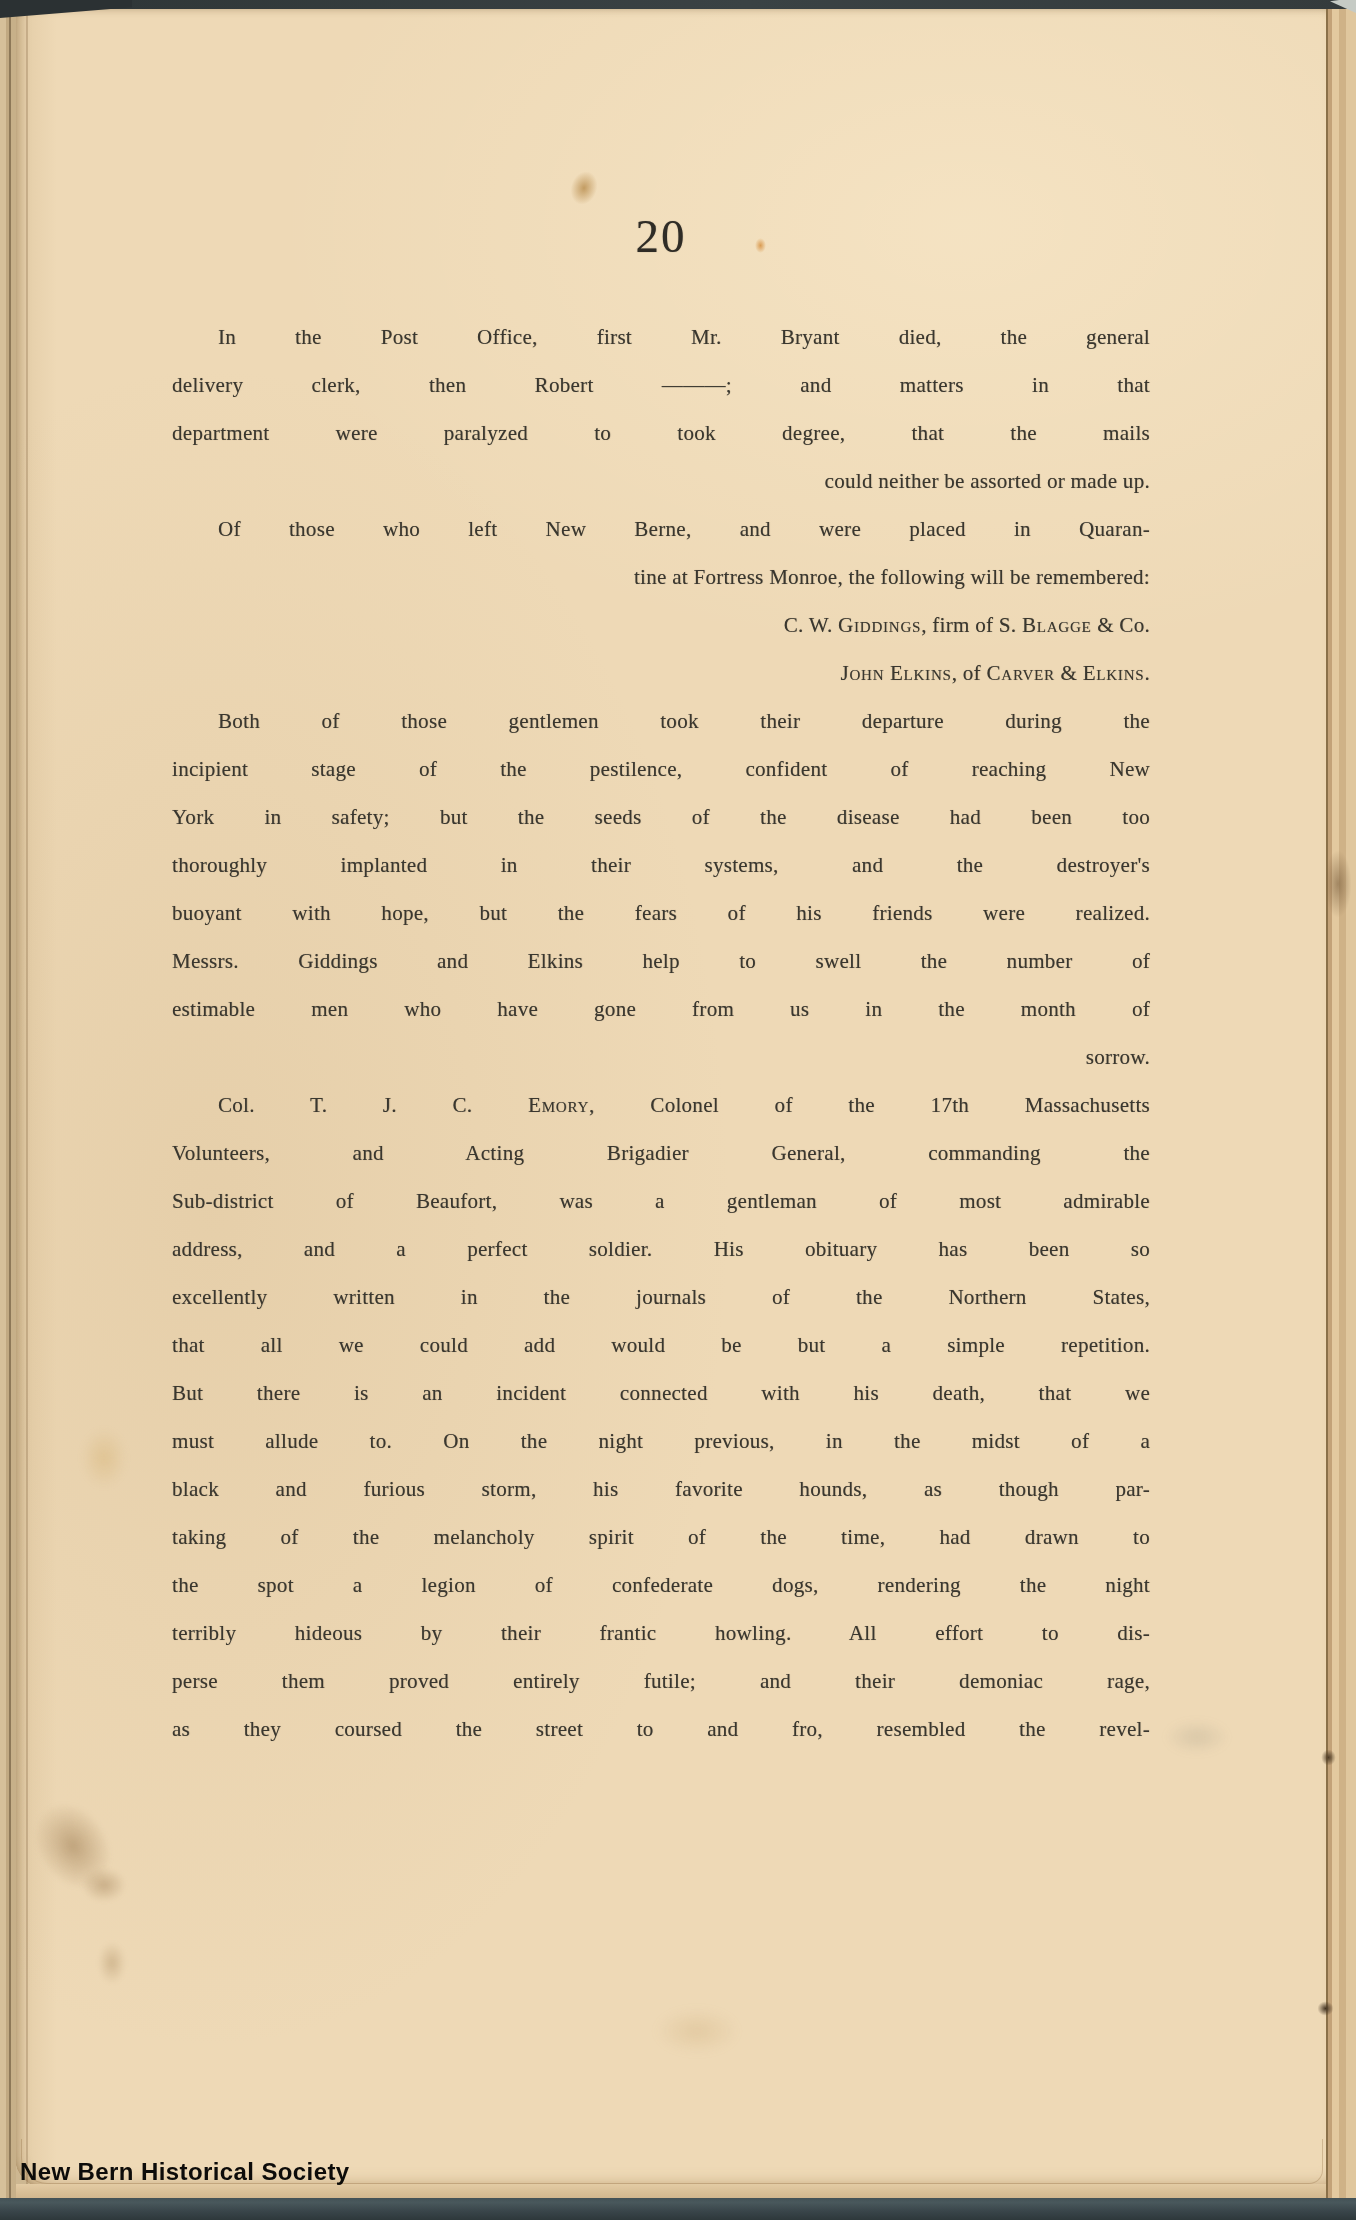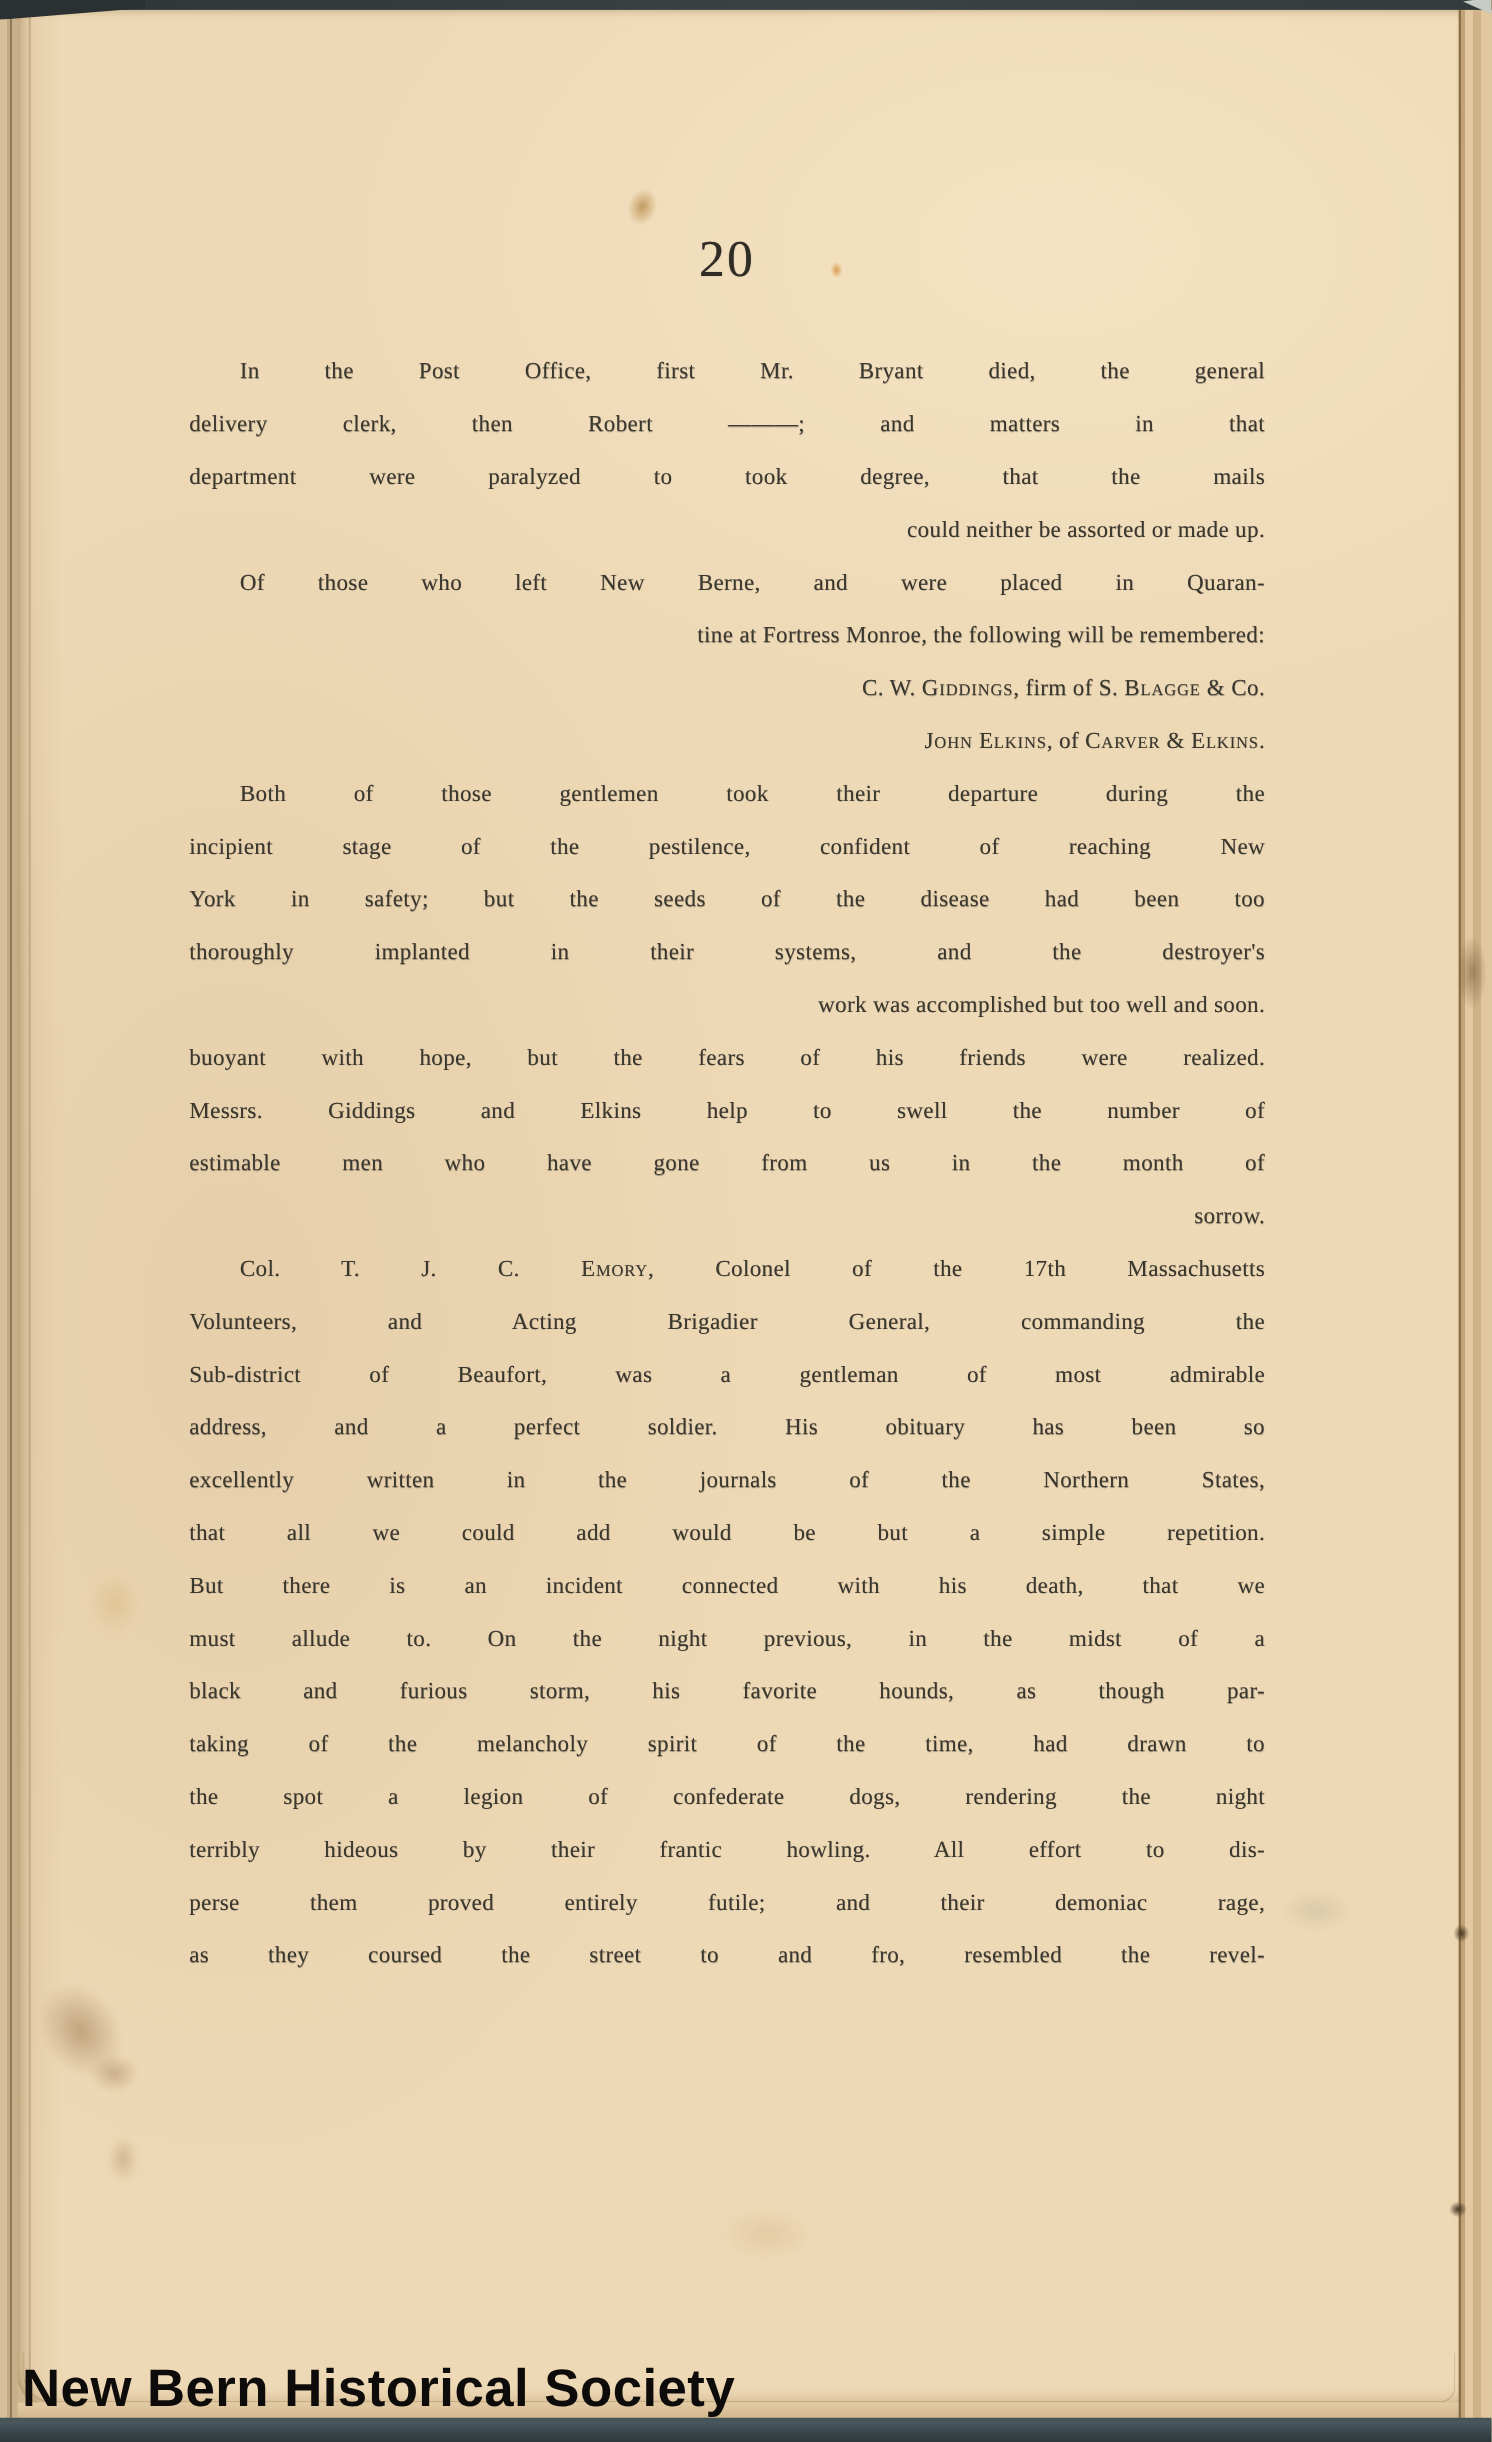--- a/index.html
+++ b/index.html
@@ -61,21 +61,21 @@
     text-shadow:.3px .3px .7px rgba(56,50,40,.45);}
   .line.j{white-space:normal;text-align:justify;text-align-last:justify;}
   .line.l{text-align:right;}
   .ind-para{padding-left:46px;}
   .ind-name1{padding-left:82px;}
   .ind-name2{padding-left:92px;}
   .sc{font-variant:small-caps;letter-spacing:.8px;}
 
   
   .watermark{position:absolute;left:20px;top:2150px;z-index:5;
-    font-family:"Liberation Sans",sans-serif;font-weight:700;font-size:48px;
+    font-family:"Liberation Sans",sans-serif;font-weight:700;font-size:24px;
     line-height:44px;color:#0d0c0a;letter-spacing:.4px;}
 
   
   .stain{position:absolute;border-radius:50%;z-index:2;pointer-events:none;}
   .s1{left:556px;top:163px;width:26px;height:34px;transform:rotate(18deg);
       background:radial-gradient(closest-side,rgba(164,112,38,.6),rgba(164,112,38,0));}
   .s2{left:740px;top:230px;width:11px;height:15px;
       background:radial-gradient(closest-side,rgba(205,120,25,.65),rgba(205,120,25,0));}
   .s3{left:38px;top:1800px;width:70px;height:92px;transform:rotate(-32deg);filter:blur(2px);
       background:radial-gradient(closest-side,rgba(148,113,70,.5),rgba(148,113,70,0));}
@@ -119,21 +119,20 @@
       <div class="line j">department were paralyzed to took degree, that the mails</div>
       <div class="line l">could neither be assorted or made up.</div>
       <div class="line j ind-para">Of those who left New Berne, and were placed in Quaran-</div>
       <div class="line l">tine at Fortress Monroe, the following will be remembered:</div>
       <div class="line l ind-name1"><span>C. W. </span><span class="sc">Giddings</span><span>, firm of S. </span><span class="sc">Blagge</span><span> &amp; Co.</span></div>
       <div class="line l ind-name2"><span class="sc">John</span><span> </span><span class="sc">Elkins</span><span>, of </span><span class="sc">Carver</span><span> &amp; </span><span class="sc">Elkins</span><span>.</span></div>
       <div class="line j ind-para">Both of those gentlemen took their departure during the</div>
       <div class="line j">incipient stage of the pestilence, confident of reaching New</div>
       <div class="line j">York in safety; but the seeds of the disease had been too</div>
       <div class="line j">thoroughly implanted in their systems, and the destroyer's</div>
-      <div class="line l">work was accomplished but too well and soon.</div>
       <div class="line j">buoyant with hope, but the fears of his friends were realized.</div>
       <div class="line j">Messrs. Giddings and Elkins help to swell the number of</div>
       <div class="line j">estimable men who have gone from us in the month of</div>
       <div class="line l">sorrow.</div>
       <div class="line j ind-para"><span>Col. T. J. C. </span><span class="sc">Emory</span><span>, Colonel of the 17th Massachusetts</span></div>
       <div class="line j">Volunteers, and Acting Brigadier General, commanding the</div>
       <div class="line j">Sub-district of Beaufort, was a gentleman of most admirable</div>
       <div class="line j">address, and a perfect soldier.  His obituary has been so</div>
       <div class="line j">excellently written in the journals of the Northern States,</div>
       <div class="line j">that all we could add would be but a simple repetition.</div>

